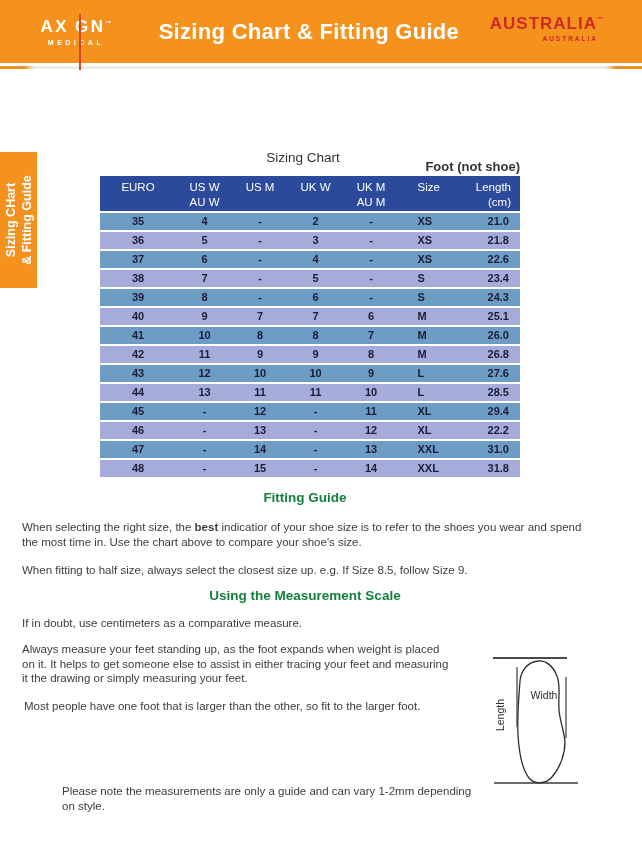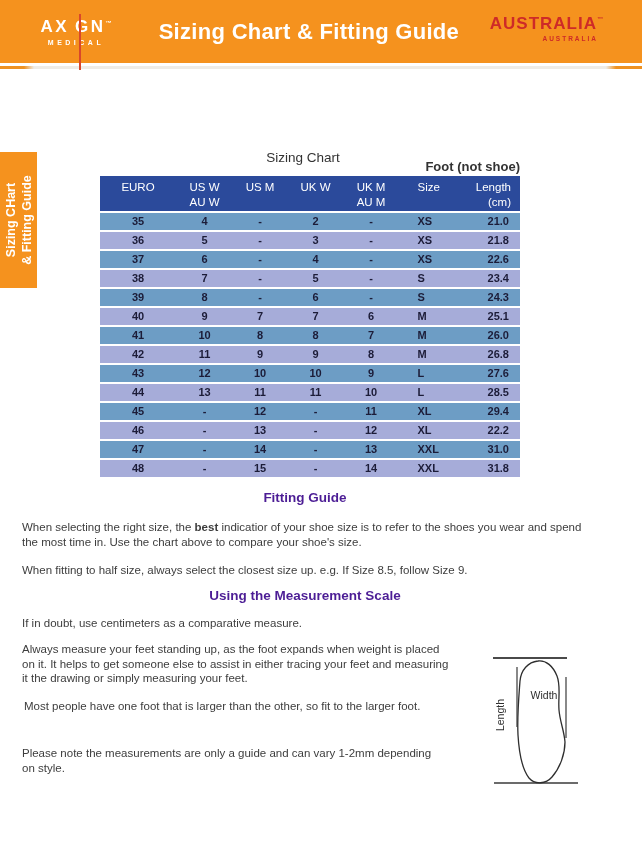--- a/index.html
+++ b/index.html
@@ -47,21 +47,21 @@
         height:17.5px;background:#6D9DC5;}
   .trow.alt{background:#A6ACD9;}
   .trow .cell{font-size:11px;font-weight:bold;color:#1c1c38;text-align:center;
               display:flex;align-items:center;justify-content:center;}
   .trow .cell.c5{justify-content:flex-start;padding-left:18px;}
   .trow .cell.c6{justify-content:flex-end;padding-right:10px;}
   .trow .cell.c5,.trow .cell.c6{text-align:left;}
 
   
   .h-center{position:absolute;left:0;width:610px;text-align:center;
-            font-size:13.5px;font-weight:bold;color:#4c1d95;}
+            font-size:13.5px;font-weight:bold;color:#15803d;}
   .para{position:absolute;left:22px;font-size:11.5px;line-height:14.5px;color:#3d3d3d;
         white-space:pre-line;}
   .bold{font-weight:bold;}
 
   
   .foot-diagram{position:absolute;left:488px;top:648px;width:150px;height:145px;}
 </style>
 </head>
 <body>
 
@@ -236,21 +236,21 @@
   <div class="para" style="top:520px;width:604px;"><span>When selecting the right size, the </span><span class="bold">best</span><span> indicatior of your shoe size is to refer to the shoes you wear and spend
 the most time in. Use the chart above to compare your shoe's size.</span></div>
   <div class="para" style="top:563px;width:604px;">When fitting to half size, always select the closest size up. e.g. If Size 8.5, follow Size 9.</div>
 
   <div class="h-center" style="top:588px;">Using the Measurement Scale</div>
   <div class="para" style="top:616px;width:560px;">If in doubt, use centimeters as a comparative measure.</div>
   <div class="para" style="top:642px;width:470px;">Always measure your feet standing up, as the foot expands when weight is placed
 on it. It helps to get someone else to assist in either tracing your feet and measuring
 it the drawing or simply measuring your feet.</div>
   <div class="para" style="top:699px;left:24px;width:560px;">Most people have one foot that is larger than the other, so fit to the larger foot.</div>
-  <div class="para" style="top:746px;width:560px;">Please note the measurements are only a guide and can vary 1-2mm depending
+  <div class="para" style="top:784px;width:560px;margin-left:40px;">Please note the measurements are only a guide and can vary 1-2mm depending
 on style.</div>
 
   <div class="foot-diagram">
     <svg width="150" height="145" viewBox="0 0 150 145" xmlns="http://www.w3.org/2000/svg">
       <line x1="5" y1="10" x2="79" y2="10" stroke="#4a4a4a" stroke-width="2.2"></line>
       <line x1="6" y1="135" x2="90" y2="135" stroke="#3a3a3a" stroke-width="1.4"></line>
       <path d="M 50,13 C 40,14 33,22 32,33 C 31,47 29,68 30,87 C 31,104 34,121 41,130
                C 47,137 58,136 64,129 C 72,120 77,106 77,94 C 76,82 72,74 71,62
                C 70,50 73,38 69,28 C 65,18 58,12 50,13 Z" fill="none" stroke="#2e2e2e" stroke-width="1.3"></path>
       <line x1="29" y1="19" x2="29" y2="79" stroke="#3a3a3a" stroke-width="1.2"></line>

